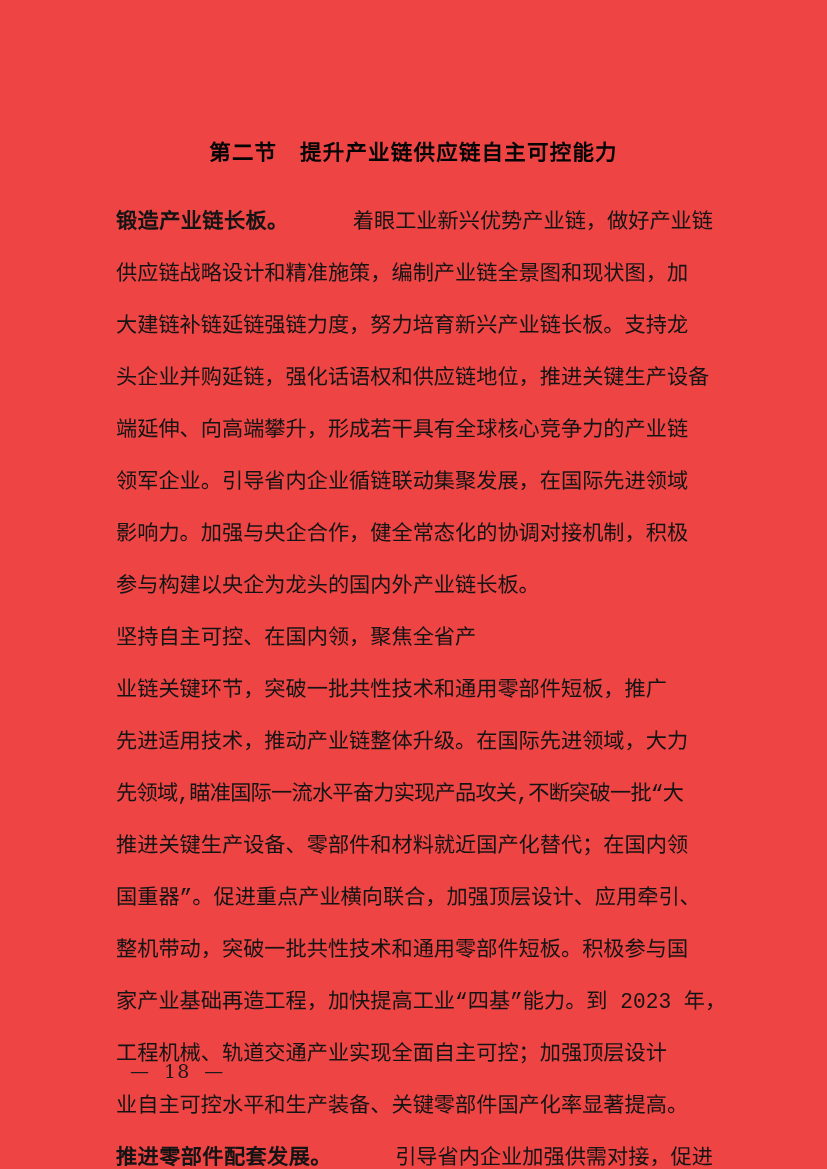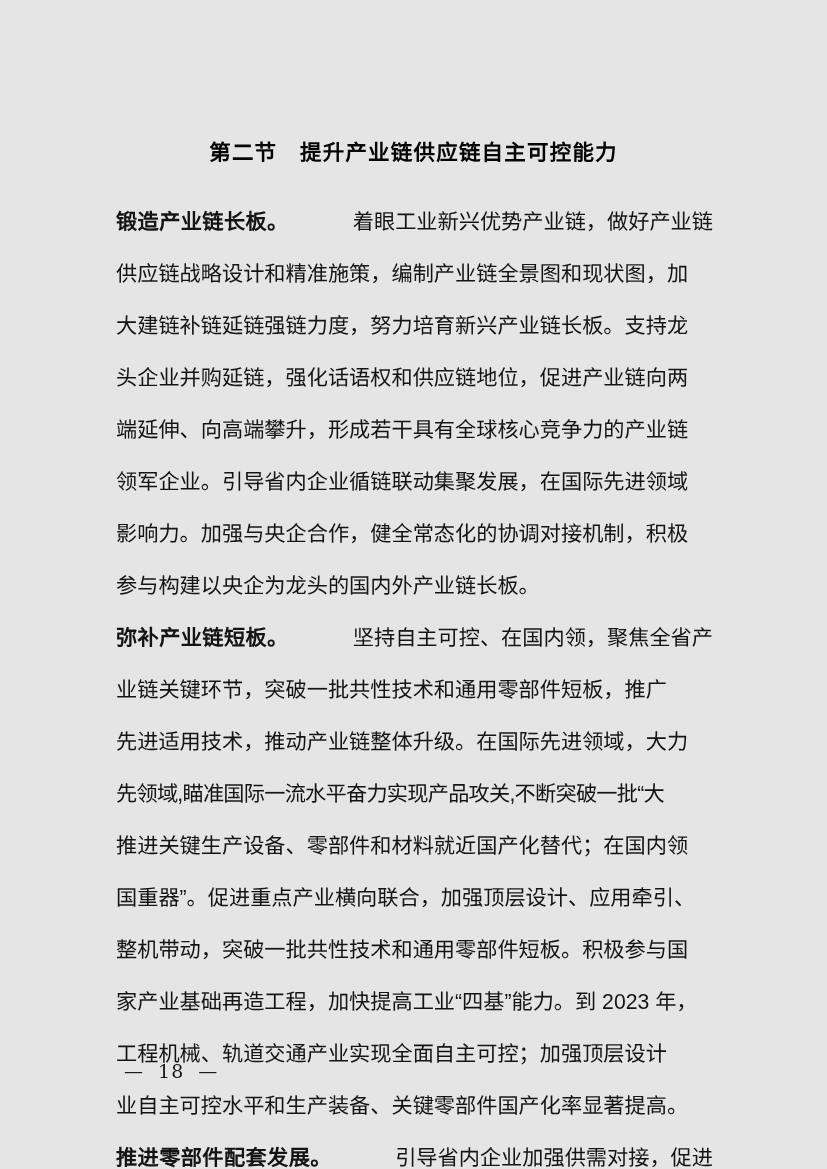--- a/index.html
+++ b/index.html
@@ -11,21 +11,21 @@
   body {
     font-family: "DejaVu Serif", "Liberation Serif", serif;
     color: #000000;
   }
 
   .page {
     position: relative;
     width: 827px;
     height: 1169px;
     margin: 0 auto;
-    background: #e5e5e5;
+    background: #ef4444;
     overflow: hidden;
     box-sizing: border-box;
   }
 
   
   .section-title {
     position: absolute;
     left: 0;
     right: 0;
     top: 136px;
@@ -46,21 +46,21 @@
     top: 196px;
     width: 597px;
   }
 
   .para {
     margin: 0;
     padding: 0;
     font-size: 21.2px;
     line-height: 52px;
     color: #141414;
-    font-family: Liberation Sans, sans-serif;
+    font-family: Liberation Mono, monospace;
   }
 
   
   .line {
     display: block;
     white-space: pre;
     height: 52px;
     line-height: 52px;
   }
 
@@ -80,21 +80,21 @@
   }
 
   .lead {
     font-weight: bold;
     letter-spacing: 0.4px;
   }
 
   
   .page-footer {
     position: absolute;
-    left: 124px;
+    left: 130px;
     top: 1058px;
     font-size: 19px;
     line-height: 26px;
     letter-spacing: 1px;
     color: #1a1a1a;
     white-space: pre;
     font-family: "DejaVu Serif", "Liberation Serif", serif;
   }
 </style>
 </head>
@@ -105,30 +105,30 @@
   <div class="section-title">第二节　提升产业链供应链自主可控能力</div>
 
   <div class="body-block">
 
     <div class="para">
       <div class="line justify">
         <span class="lead">锻造产业链长板。</span><span>着眼工业新兴优势产业链，做好产业链</span>
       </div>
       <div class="line">供应链战略设计和精准施策，编制产业链全景图和现状图，加</div>
       <div class="line">大建链补链延链强链力度，努力培育新兴产业链长板。支持龙</div>
-      <div class="line">头企业并购延链，强化话语权和供应链地位，促进产业链向两</div>
+      <div class="line">头企业并购延链，强化话语权和供应链地位，推进关键生产设备</div>
       <div class="line">端延伸、向高端攀升，形成若干具有全球核心竞争力的产业链</div>
       <div class="line">领军企业。引导省内企业循链联动集聚发展，在国际先进领域</div>
       <div class="line">影响力。加强与央企合作，健全常态化的协调对接机制，积极</div>
       <div class="line">参与构建以央企为龙头的国内外产业链长板。</div>
     </div>
 
     <div class="para">
       <div class="line justify">
-        <span class="lead">弥补产业链短板。</span><span>坚持自主可控、在国内领，聚焦全省产</span>
+        <span>坚持自主可控、在国内领，聚焦全省产</span>
       </div>
       <div class="line">业链关键环节，突破一批共性技术和通用零部件短板，推广</div>
       <div class="line">先进适用技术，推动产业链整体升级。在国际先进领域，大力</div>
       <div class="line tight">先领域,瞄准国际一流水平奋力实现产品攻关,不断突破一批“大</div>
       <div class="line">推进关键生产设备、零部件和材料就近国产化替代；在国内领</div>
       <div class="line">国重器”。促进重点产业横向联合，加强顶层设计、应用牵引、</div>
       <div class="line">整机带动，突破一批共性技术和通用零部件短板。积极参与国</div>
       <div class="line">家产业基础再造工程，加快提高工业“四基”能力。到 2023 年，</div>
       <div class="line">工程机械、轨道交通产业实现全面自主可控；加强顶层设计</div>
       <div class="line">业自主可控水平和生产装备、关键零部件国产化率显著提高。</div>

